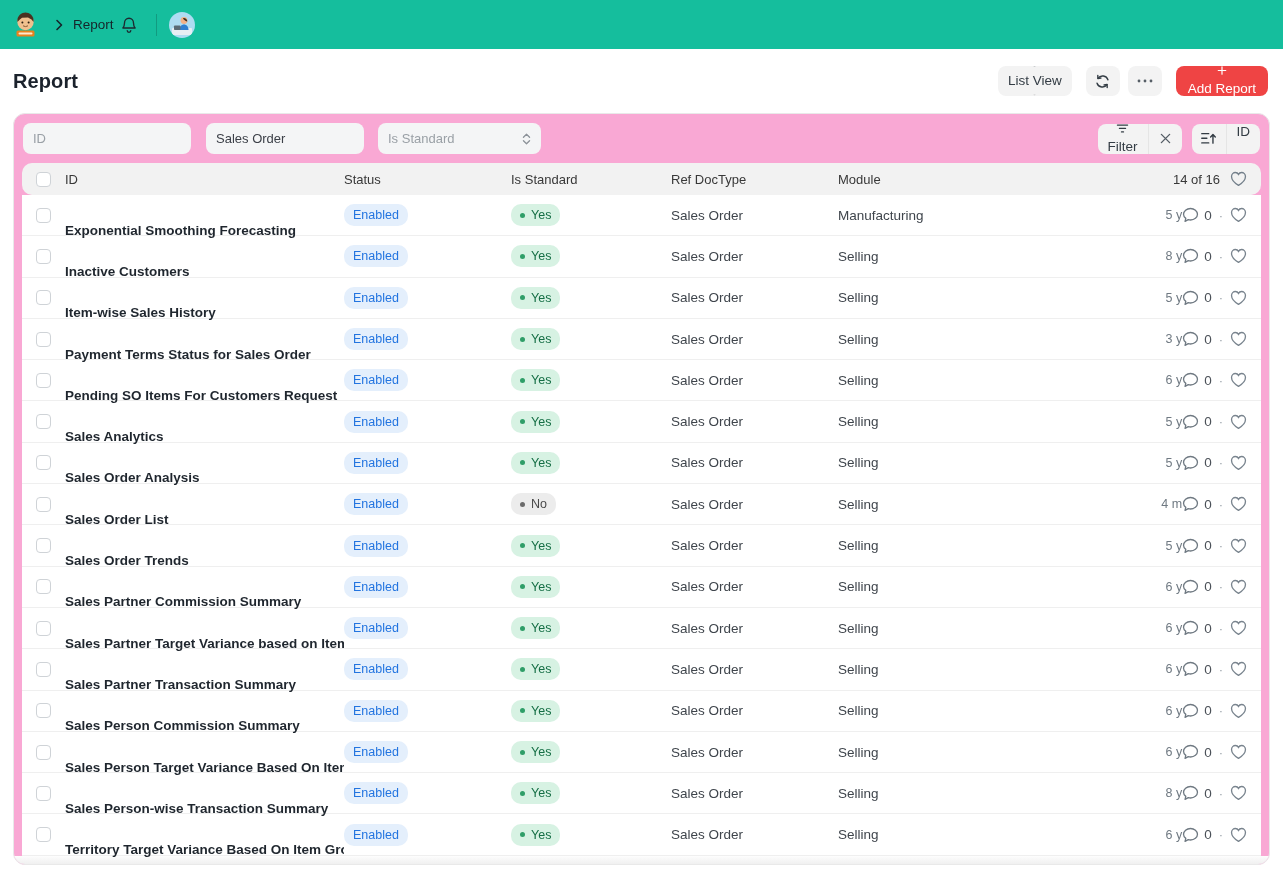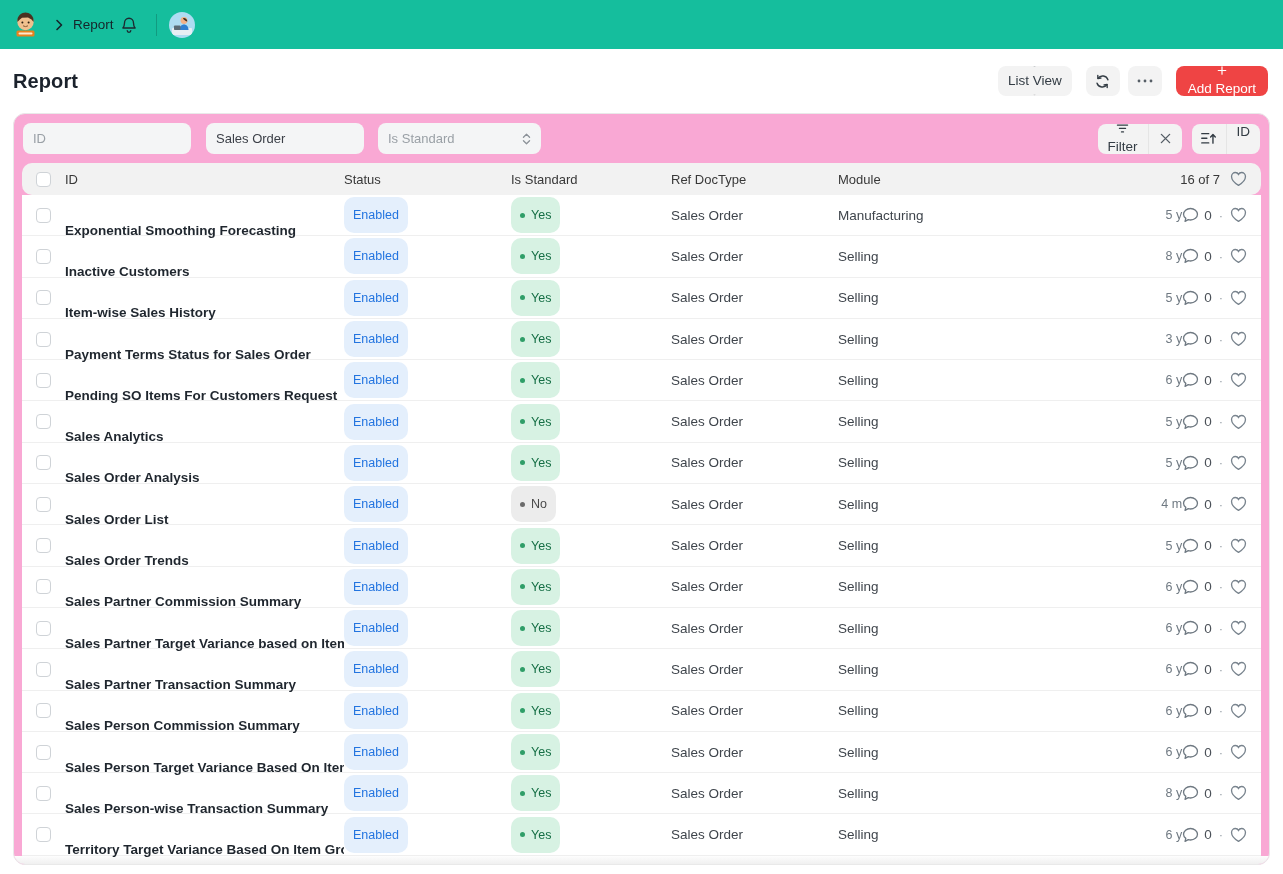--- a/index.html
+++ b/index.html
@@ -49,21 +49,21 @@
   .grid { display:grid; grid-template-columns:29px 279px 167px 160px 167px 1fr 250px; align-items:center; }
   .thead { margin:0 8px; height:32px; background:#f2f2f2; border-radius:10px; padding:0 14px;
     font-size:13px; color:#383838; }
   .rows { margin:0 8px; }
   .row { height:41.3px; border-bottom:1px solid #efefef; padding:0 14px; cursor:pointer; background:#fff; }
   .checkbox { width:15px; height:15px; border:1.5px solid #cfd3d7; border-radius:4px; background:#fff;
     display:inline-block; cursor:pointer; }
   .cell-name { font-size:13.5px; font-weight:700; color:#1f262e; white-space:nowrap; overflow:hidden;
     padding-right:16px;margin-top:30px; }
   .cell { font-size:13.5px; color:#3f454c; white-space:nowrap; overflow:hidden; }
-  .badge { display:inline-flex; align-items:center; height:36px; padding:0 9px; border-radius:10px;
+  .badge { display:inline-flex; align-items:center; height:22px; padding:0 9px; border-radius:10px;
     font-size:12.5px; white-space:nowrap; }
   .badge .dot { width:5px; height:5px; border-radius:50%; margin-right:6px; }
   .badge-blue { background:#e4effc; color:#2274e0; }
   .badge-green { background:#d7f2e3; color:#166f46; }
   .badge-green .dot { background:#2f9e68; }
   .badge-grey { background:#ececec; color:#494949; }
   .badge-grey .dot { background:#6b6b6b; }
   .meta { display:flex; align-items:center; justify-content:flex-end; }
   .meta .time { font-size:12.5px; color:#6f7982; }
   .meta .comment { display:flex; align-items:center; cursor:pointer; }
@@ -204,21 +204,21 @@
   </div>
 
   <div class="thead grid">
     <span class="checkbox"></span>
     <span>ID</span>
     <span>Status</span>
     <span>Is Standard</span>
     <span>Ref DocType</span>
     <span>Module</span>
     <span class="meta">
-      <span class="count-total">16 of 7</span>
+      <span class="count-total">14 of 16</span>
       <span class="like-btn">
         <svg width="17" height="16" viewBox="0 0 18 17">
           <path d="M9 15.2 C9 15.2 1.6 11 1.6 5.9 C1.6 3.4 3.5 1.6 5.7 1.6 C7.1 1.6 8.4 2.4 9 3.6 C9.6 2.4 10.9 1.6 12.3 1.6 C14.5 1.6 16.4 3.4 16.4 5.9 C16.4 11 9 15.2 9 15.2 Z" fill="none" stroke="#74808b" stroke-width="1.4"></path>
         </svg>
       </span>
     </span>
   </div>
 
   <div class="rows">
   <div class="row grid">

